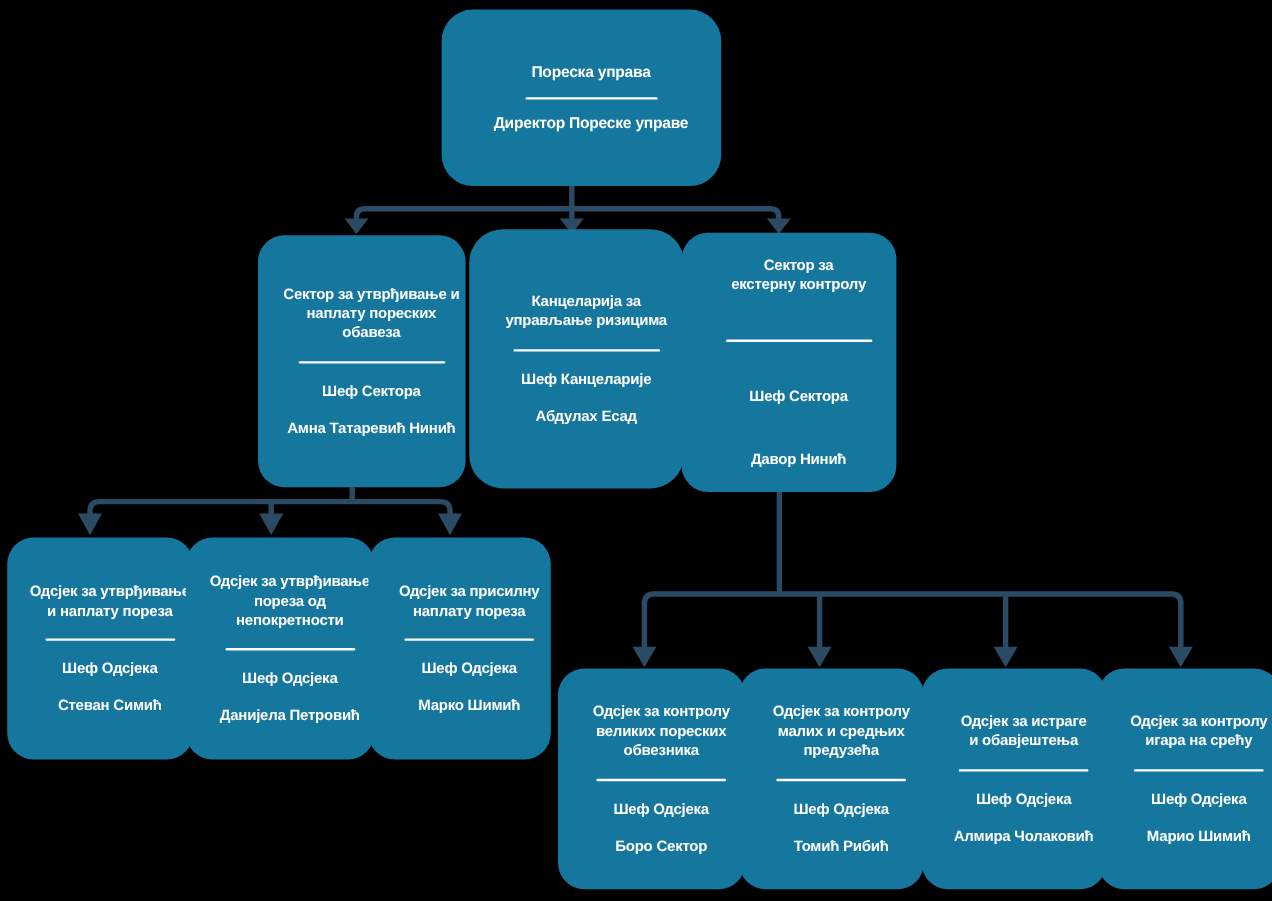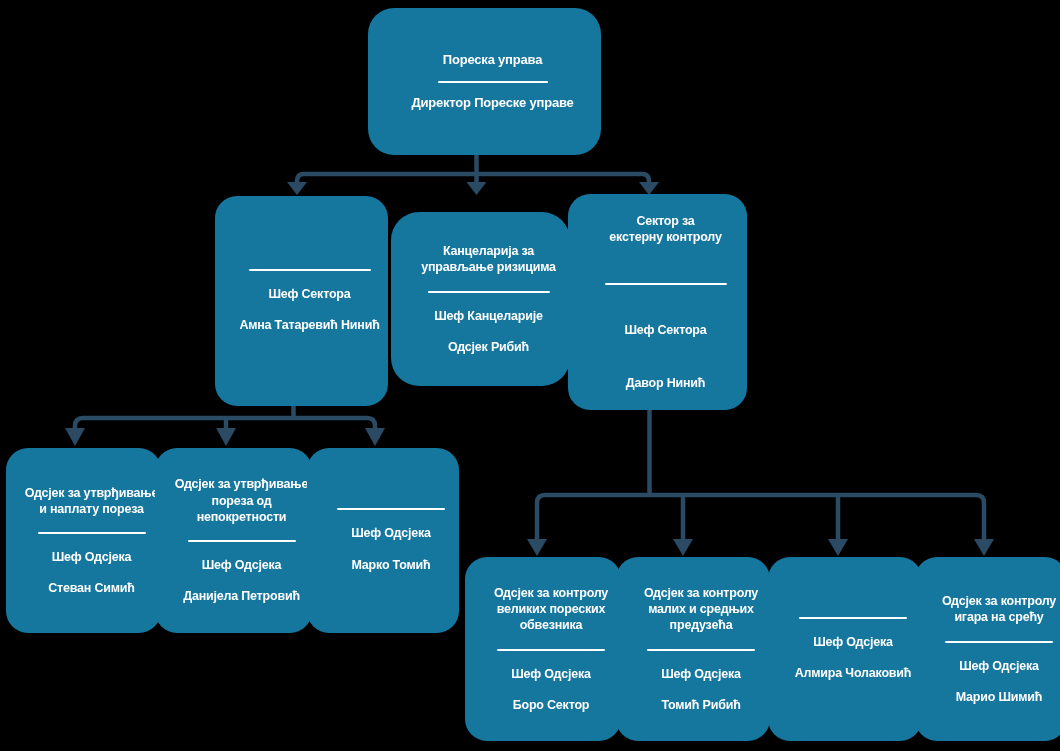--- a/index.html
+++ b/index.html
@@ -41,21 +41,21 @@
   .node .title,.node .role,.node .person{
     white-space:pre-line;
     width:max-content;
     max-width:none;
   }
   .divider{height:2px;background:var(--text);width:108px;border-radius:1px;}
   .lvl2 .divider{width:122px;}
   .pos-root{left:368px;top:8px;width:217px;height:147px;border-radius:26px;gap:12px;font-size:13px;}
   .pos-root .divider{width:110px;}
   .pos-a{left:215px;top:196px;width:157px;height:210px;}
-  .pos-b{left:391px;top:212px;width:163px;height:174px;border-radius:28px;}
+  .pos-b{left:391px;top:191px;width:163px;height:216px;border-radius:28px;}
   .pos-c{left:568px;top:194px;width:163px;height:216px;gap:37px;}
   .pos-l1{left:6px;top:448px;width:139px;height:185px;}
   .pos-l2{left:155px;top:448px;width:141px;height:185px;}
   .pos-l3{left:307px;top:448px;width:136px;height:185px;}
   .pos-r1{left:465px;top:557px;width:140px;height:184px;}
   .pos-r2{left:616px;top:557px;width:138px;height:184px;}
   .pos-r3{left:768px;top:557px;width:138px;height:184px;}
   .pos-r4{left:915px;top:557px;width:136px;height:184px;}
 </style>
 </head>
@@ -95,31 +95,34 @@
     </g>
   </svg>
 
   <div class="node pos-root">
     <div class="title">Пореска управа</div>
     <div class="divider"></div>
     <div class="role">Директор Пореске управе</div>
   </div>
 
   <div class="node lvl2 pos-a">
+    <div class="title">Сектор за утврђивање и
+наплату пореских
+обавеза</div>
     <div class="divider"></div>
     <div class="role">Шеф Сектора</div>
     <div class="person">Амна Татаревић Нинић</div>
   </div>
 
   <div class="node lvl2 pos-b">
     <div class="title">Канцеларија за
 управљање ризицима</div>
     <div class="divider"></div>
     <div class="role">Шеф Канцеларије</div>
-    <div class="person">Одсјек Рибић</div>
+    <div class="person">Абдулах Есад</div>
   </div>
 
   <div class="node lvl2 pos-c">
     <div class="title">Сектор за
 екстерну контролу</div>
     <div class="divider"></div>
     <div class="role">Шеф Сектора</div>
     <div class="person">Давор Нинић</div>
   </div>
 
@@ -134,23 +137,25 @@
   <div class="node lvl3 pos-l2">
     <div class="title">Одсјек за утврђивање
 пореза од
 непокретности</div>
     <div class="divider"></div>
     <div class="role">Шеф Одсјека</div>
     <div class="person">Данијела Петровић</div>
   </div>
 
   <div class="node lvl3 pos-l3">
+    <div class="title">Одсјек за присилну
+наплату пореза</div>
     <div class="divider"></div>
     <div class="role">Шеф Одсјека</div>
-    <div class="person">Марко Томић</div>
+    <div class="person">Марко Шимић</div>
   </div>
 
   <div class="node lvl3 pos-r1">
     <div class="title">Одсјек за контролу
 великих пореских
 обвезника</div>
     <div class="divider"></div>
     <div class="role">Шеф Одсјека</div>
     <div class="person">Боро Сектор</div>
   </div>
@@ -158,20 +163,22 @@
   <div class="node lvl3 pos-r2">
     <div class="title">Одсјек за контролу
 малих и средњих
 предузећа</div>
     <div class="divider"></div>
     <div class="role">Шеф Одсјека</div>
     <div class="person">Томић Рибић</div>
   </div>
 
   <div class="node lvl3 pos-r3">
+    <div class="title">Одсјек за истраге
+и обавјештења</div>
     <div class="divider"></div>
     <div class="role">Шеф Одсјека</div>
     <div class="person">Алмира Чолаковић</div>
   </div>
 
   <div class="node lvl3 pos-r4">
     <div class="title">Одсјек за контролу
 игара на срећу</div>
     <div class="divider"></div>
     <div class="role">Шеф Одсјека</div>

